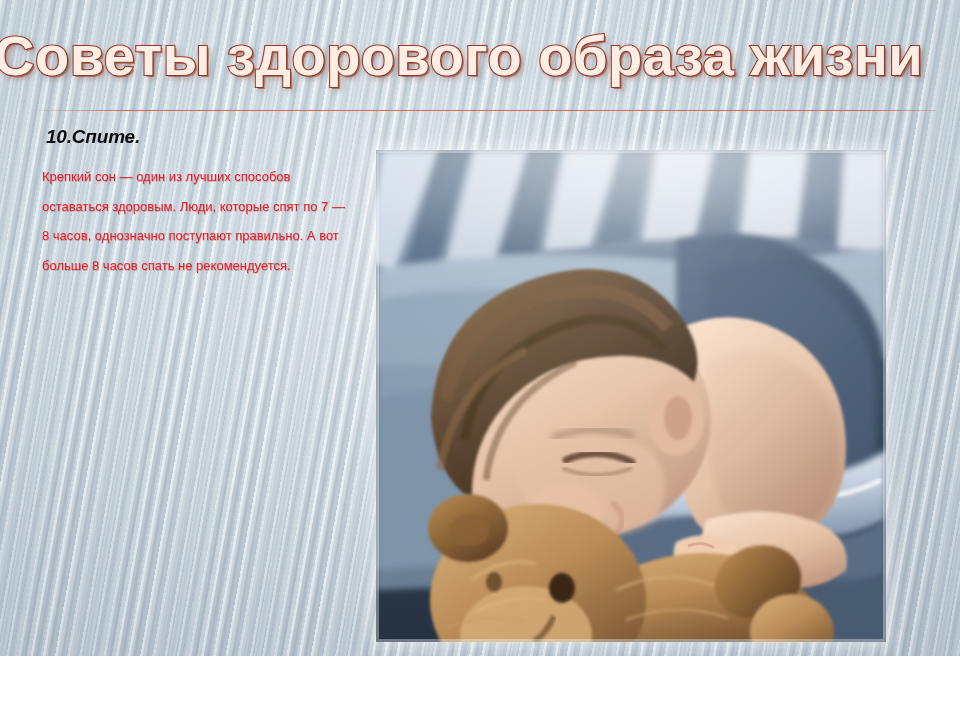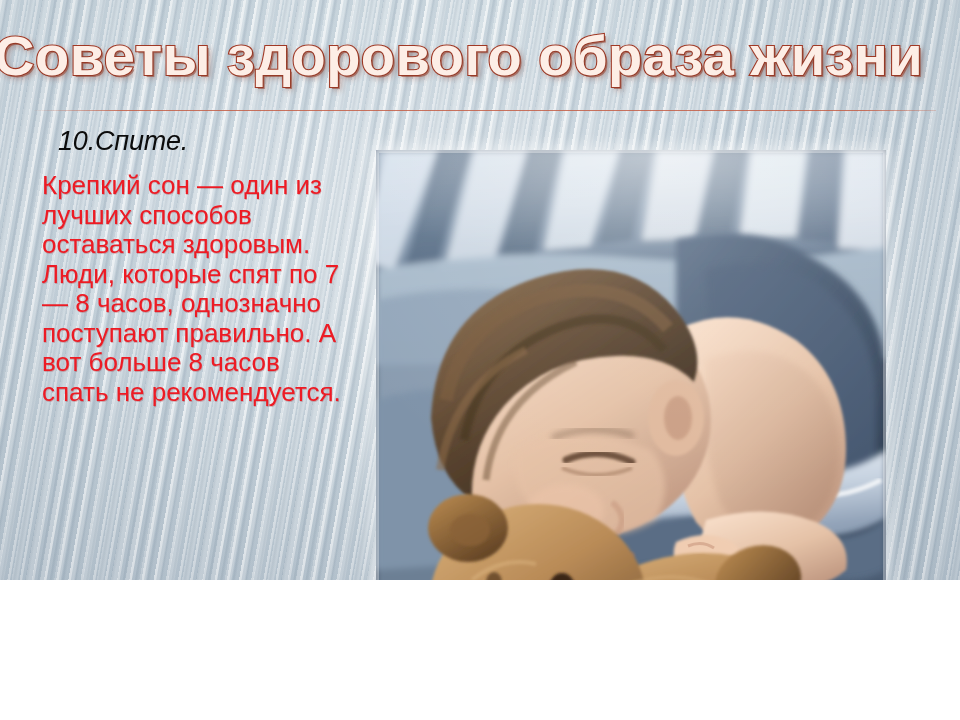--- a/index.html
+++ b/index.html
@@ -9,21 +9,21 @@
   body {
     width: 960px;
     height: 720px;
     overflow: hidden;
     font-family: "Liberation Sans", sans-serif;
   }
 
   #slide {
     position: relative;
     width: 960px;
-    height: 580px;
+    height: 656px;
     background: linear-gradient(180deg, #c9d6de 0%, #c6d3dc 30%, #c2cfd8 65%, #bcc9d3 100%);
     overflow: hidden;
   }
 
   
   #slide .texture {
     position: absolute;
     inset: 0;
     background-image: repeating-linear-gradient(
       100deg,
@@ -91,30 +91,30 @@
   
   .content-col {
     position: absolute;
     left: 42px;
     top: 126px;
     width: 310px;
     z-index: 4;
   }
 
   .heading {
-    font-size: 27px;
+    font-size: 19px;
     font-style: italic;
-    font-weight: normal;
+    font-weight: bold;
     color: #0b0b0b;
-    margin: 0 0 14px 16px;
+    margin: 0 0 14px 4px;
     letter-spacing: -0.2px;
   }
 
   .body-par {
-    font-size: 26px;
+    font-size: 13px;
     line-height: 29.5px;
     color: #ed1b24;
     margin: 0 0 13px 0;
     text-shadow: 0.5px 0.5px 0 rgba(160,20,25,0.25);
   }
 
   
   .photo {
     position: absolute;
     left: 376px;

